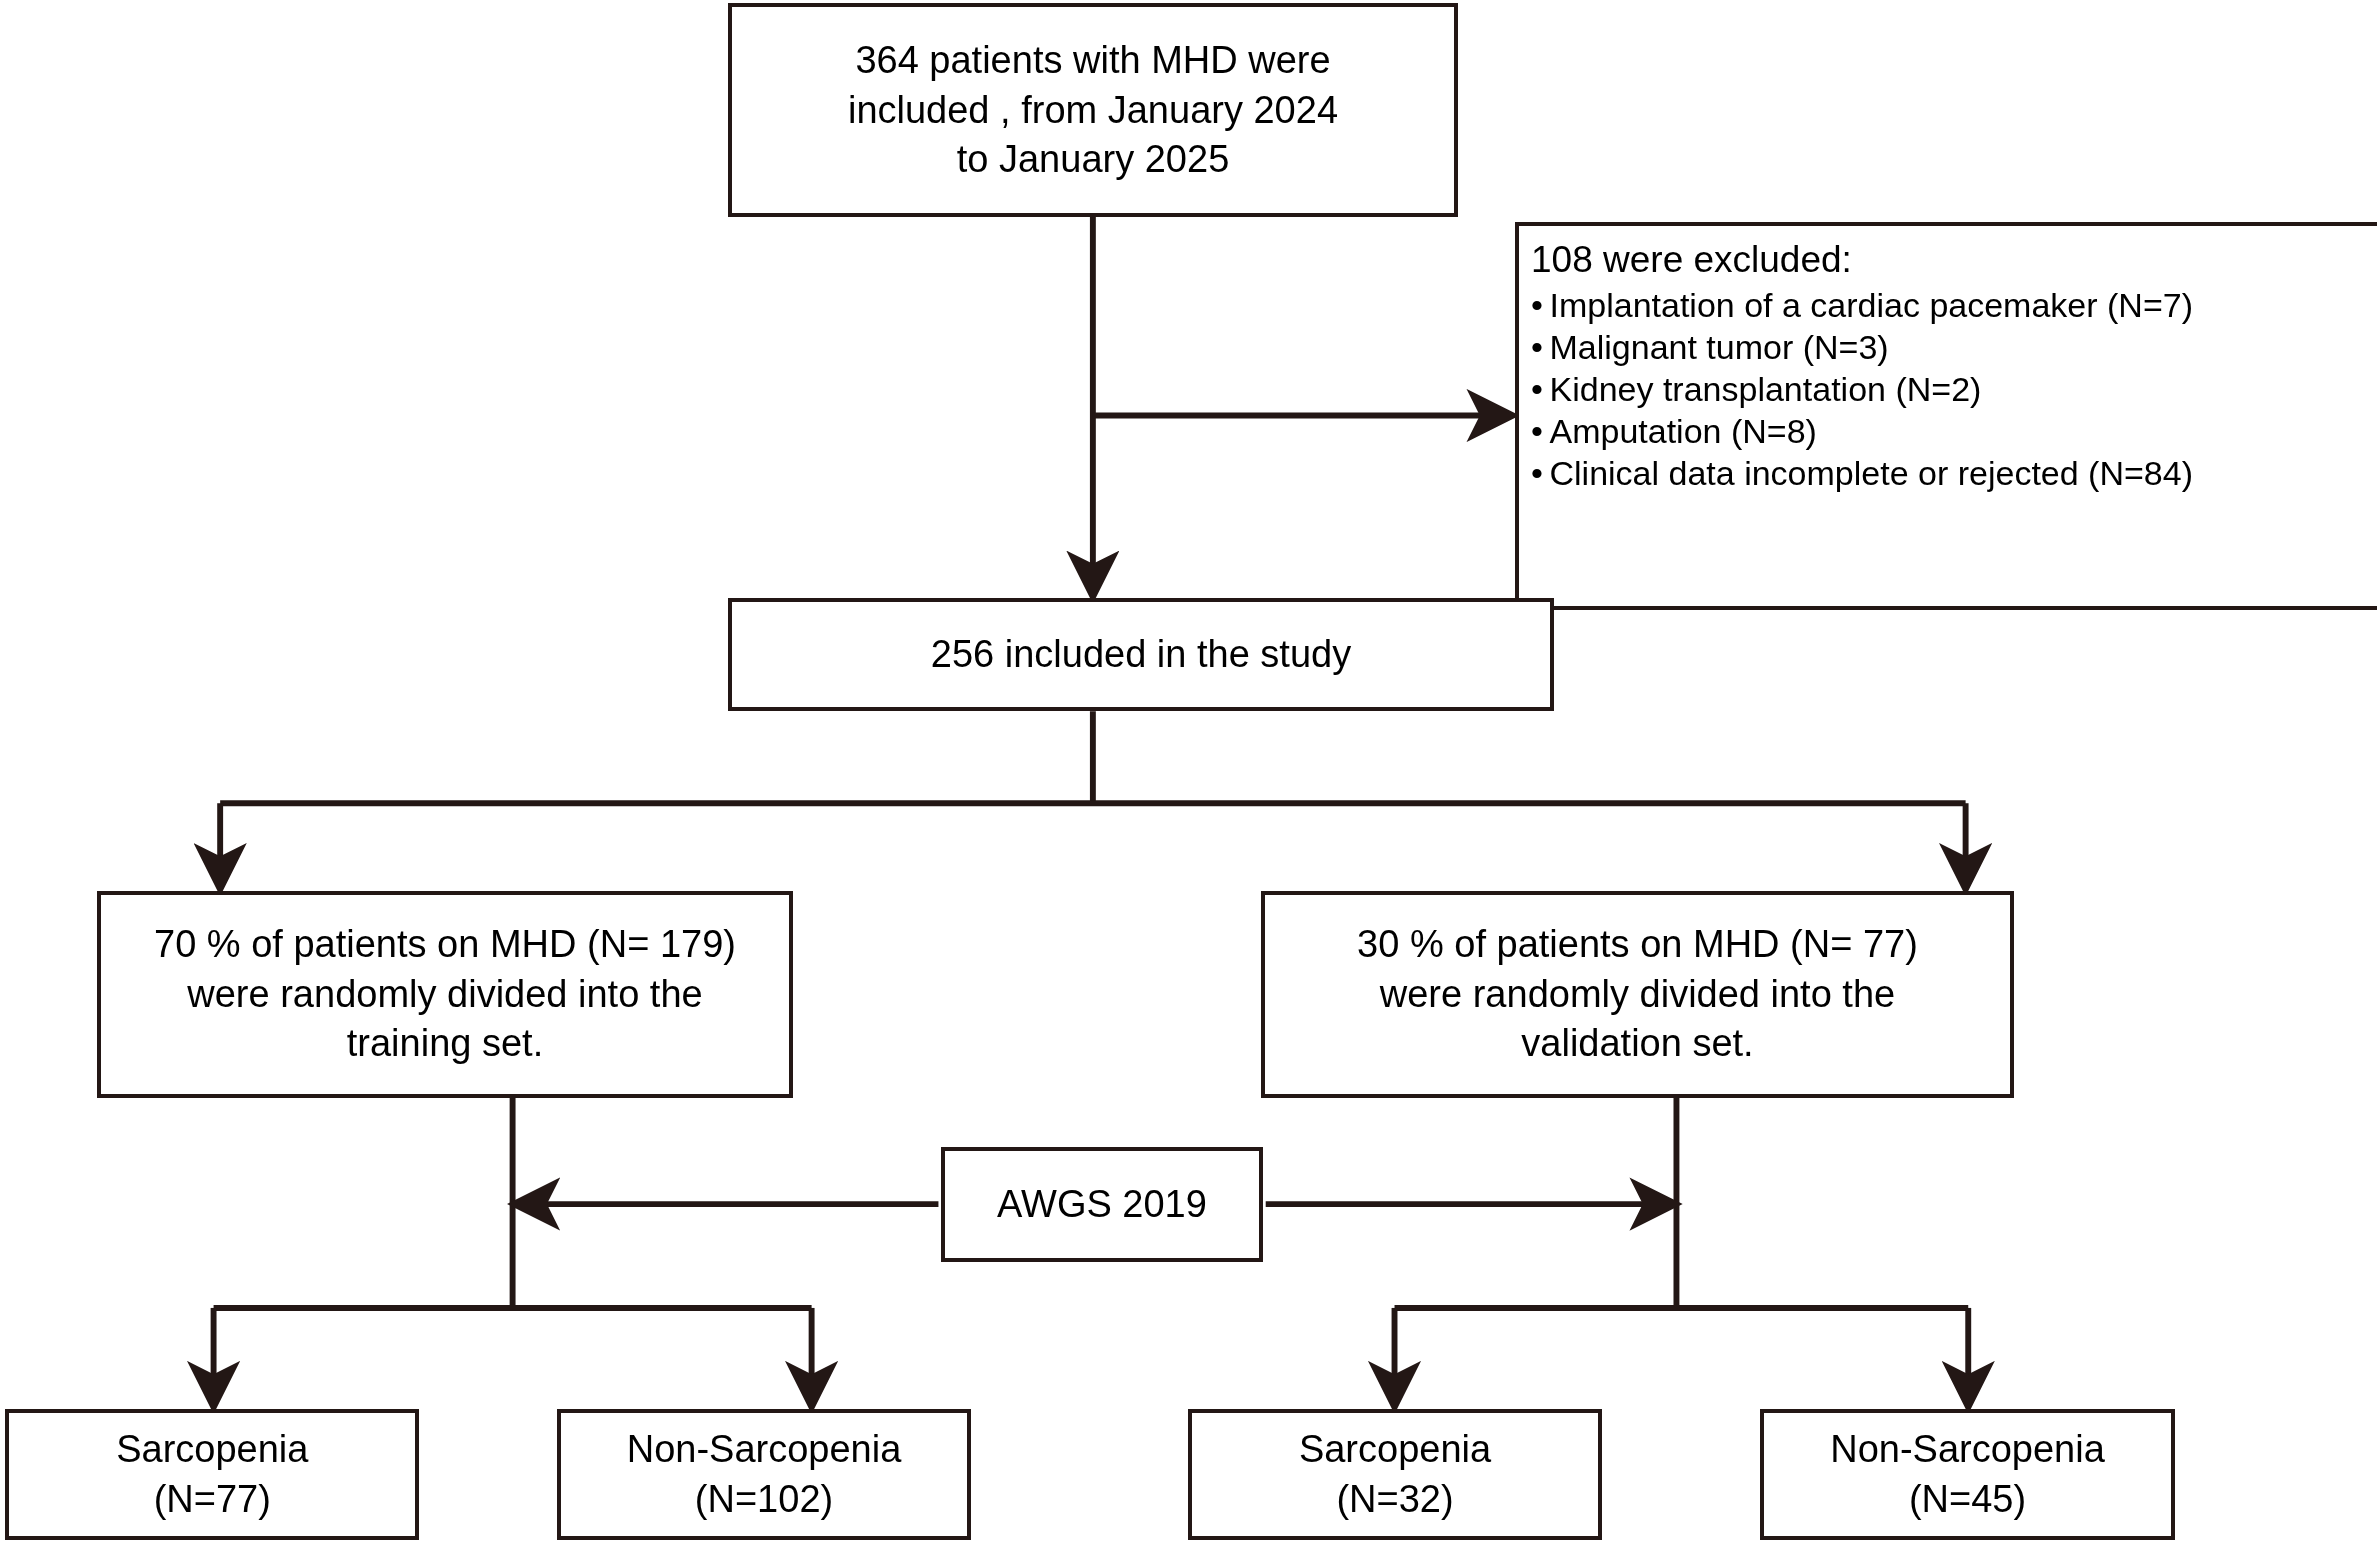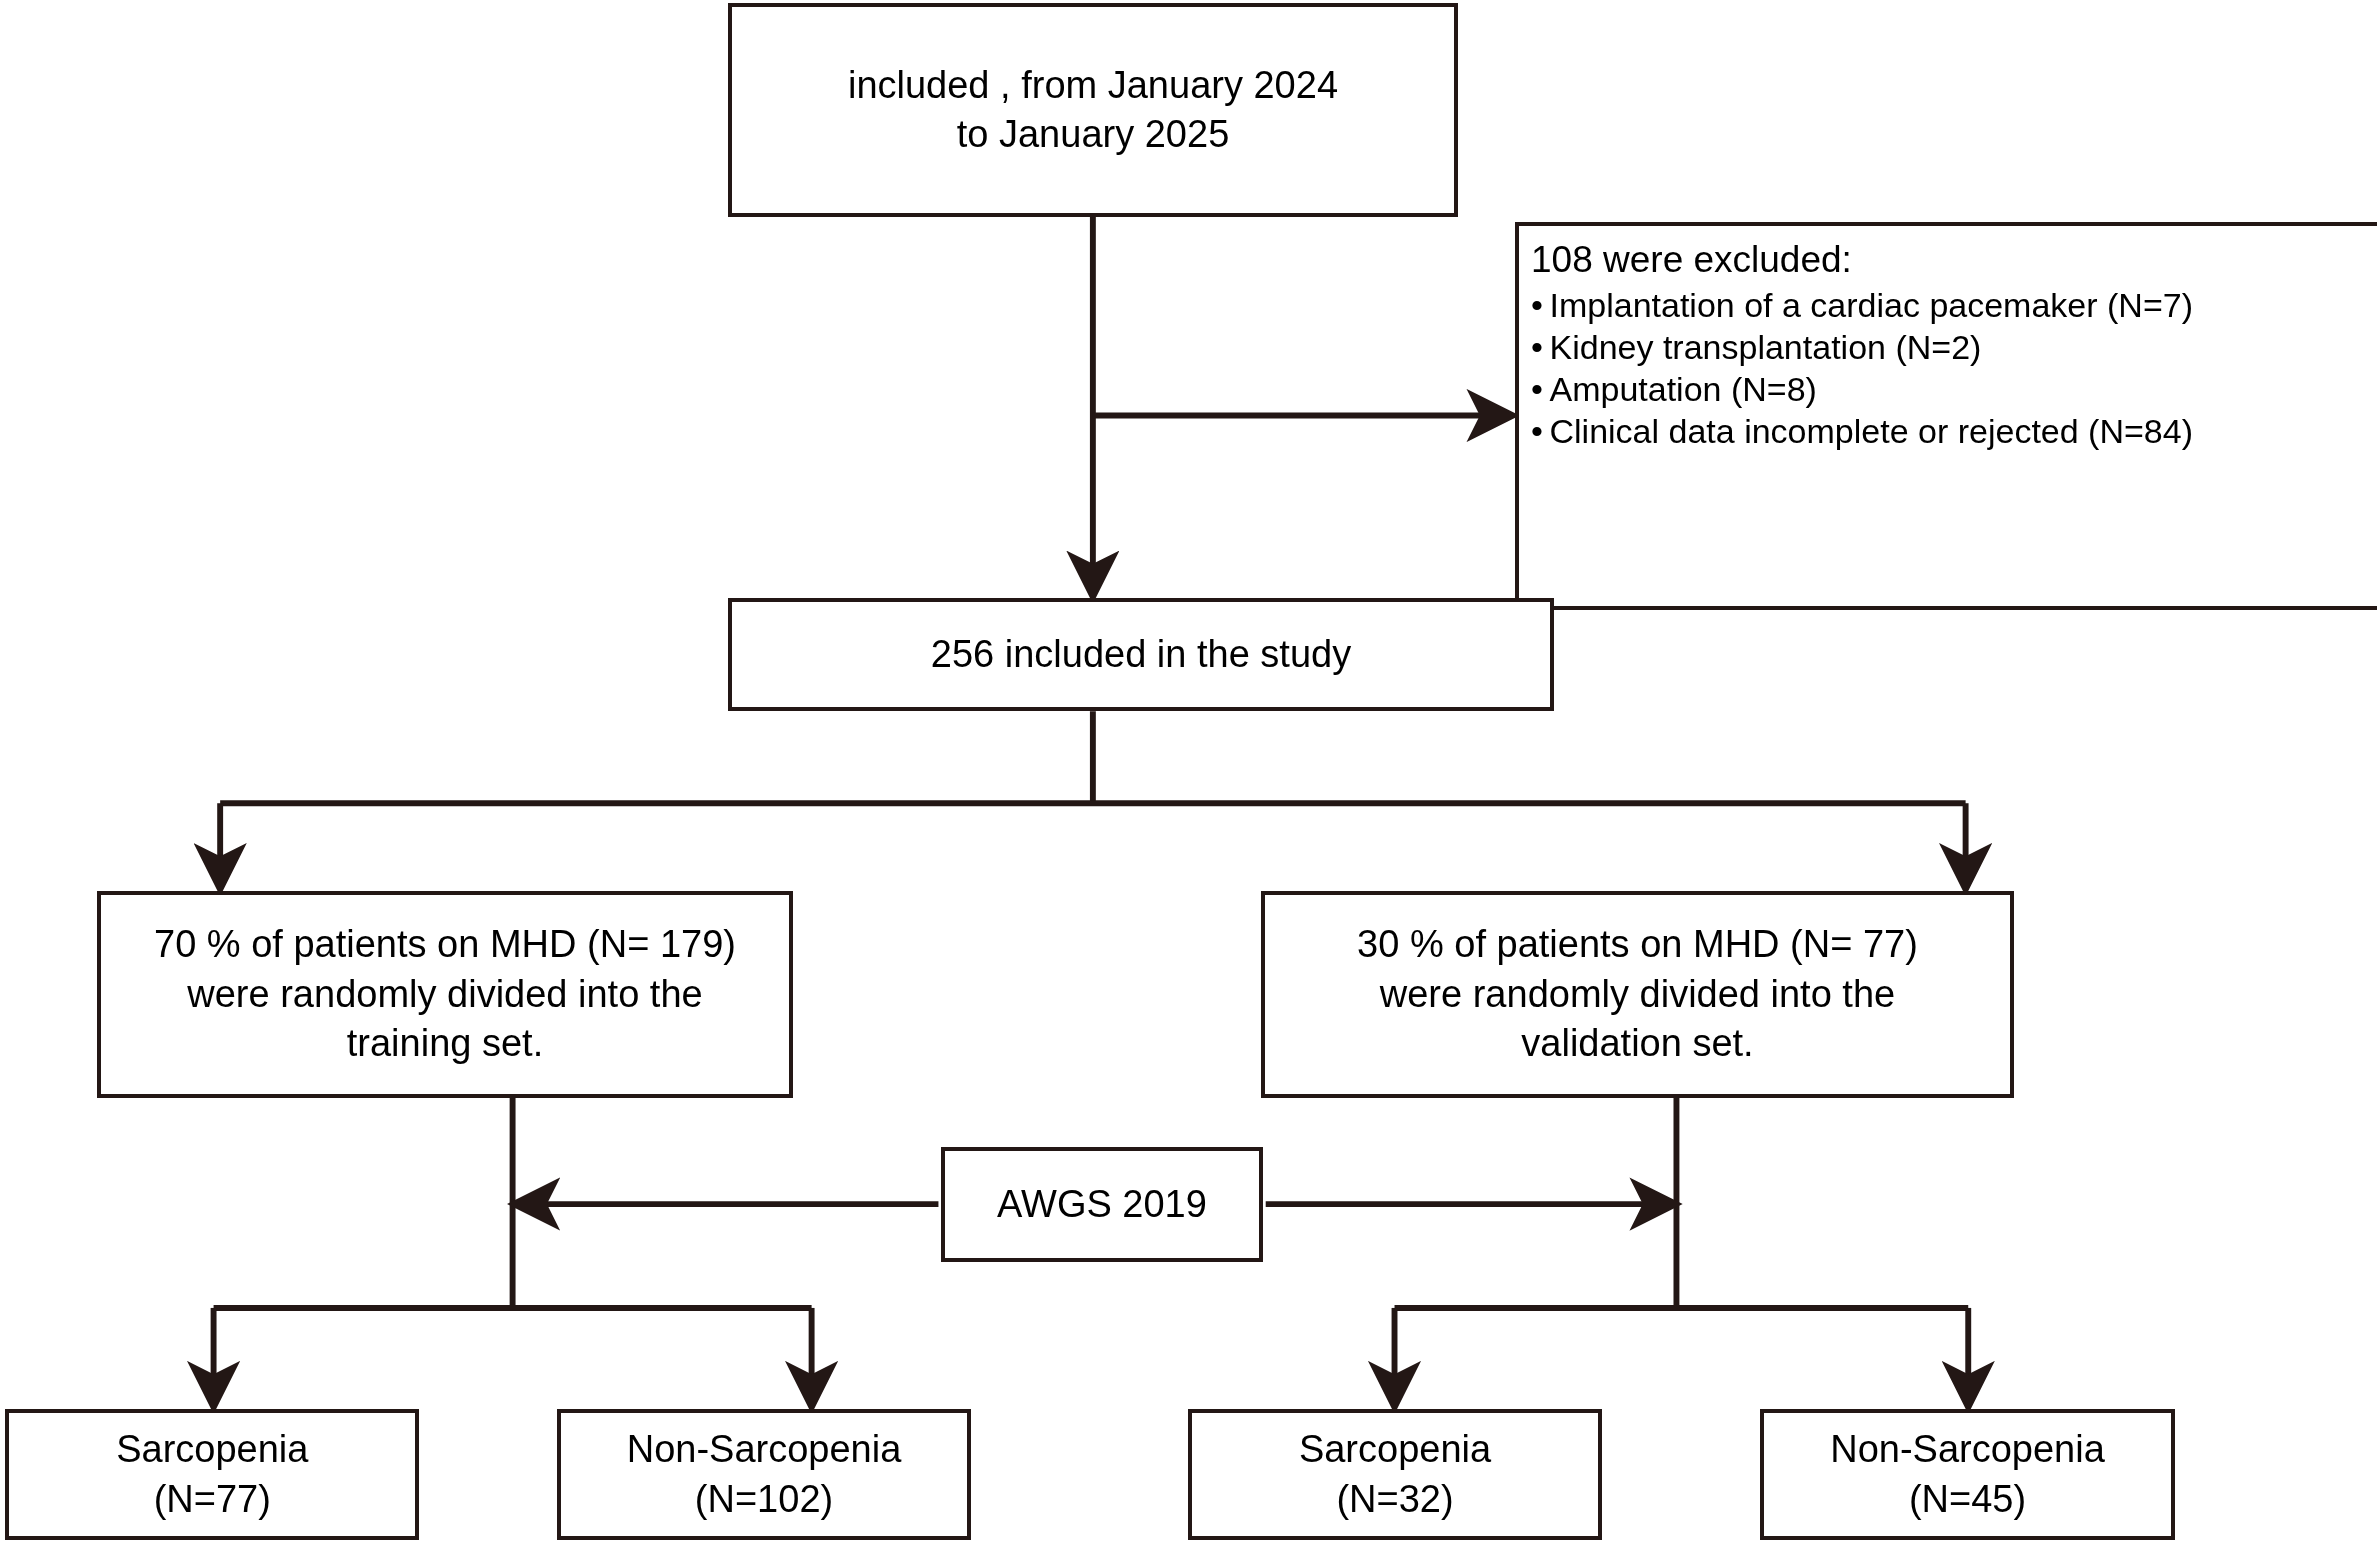--- a/index.html
+++ b/index.html
@@ -87,28 +87,30 @@
       <line x1="2122" y1="1990" x2="2995" y2="1990"></line>
       <line x1="2122" y1="1990" x2="2122" y2="2138" marker-end="url(#arrow)"></line>
       <line x1="2995" y1="1990" x2="2995" y2="2138" marker-end="url(#arrow)"></line>
 
       <line x1="1428" y1="1832" x2="785" y2="1832" marker-end="url(#arrow)"></line>
       <line x1="1926" y1="1832" x2="2547" y2="1832" marker-end="url(#arrow)"></line>
     </g>
   </svg>
 
   <div class="node" id="node-source">
+    <span class="line">364 patients with MHD were</span>
     <span class="line">included , from January 2024</span>
     <span class="line">to January 2025</span>
   </div>
 
   <div class="node" id="node-excluded">
     <div class="excl-title">108 were excluded:</div>
     <ul>
       <li>Implantation of a cardiac pacemaker (N=7)</li>
+      <li>Malignant tumor (N=3)</li>
       <li>Kidney transplantation (N=2)</li>
       <li>Amputation (N=8)</li>
       <li>Clinical data incomplete or rejected (N=84)</li>
     </ul>
   </div>
 
   <div class="node" id="node-included">
     <span class="line">256 included in the study</span>
   </div>
 

